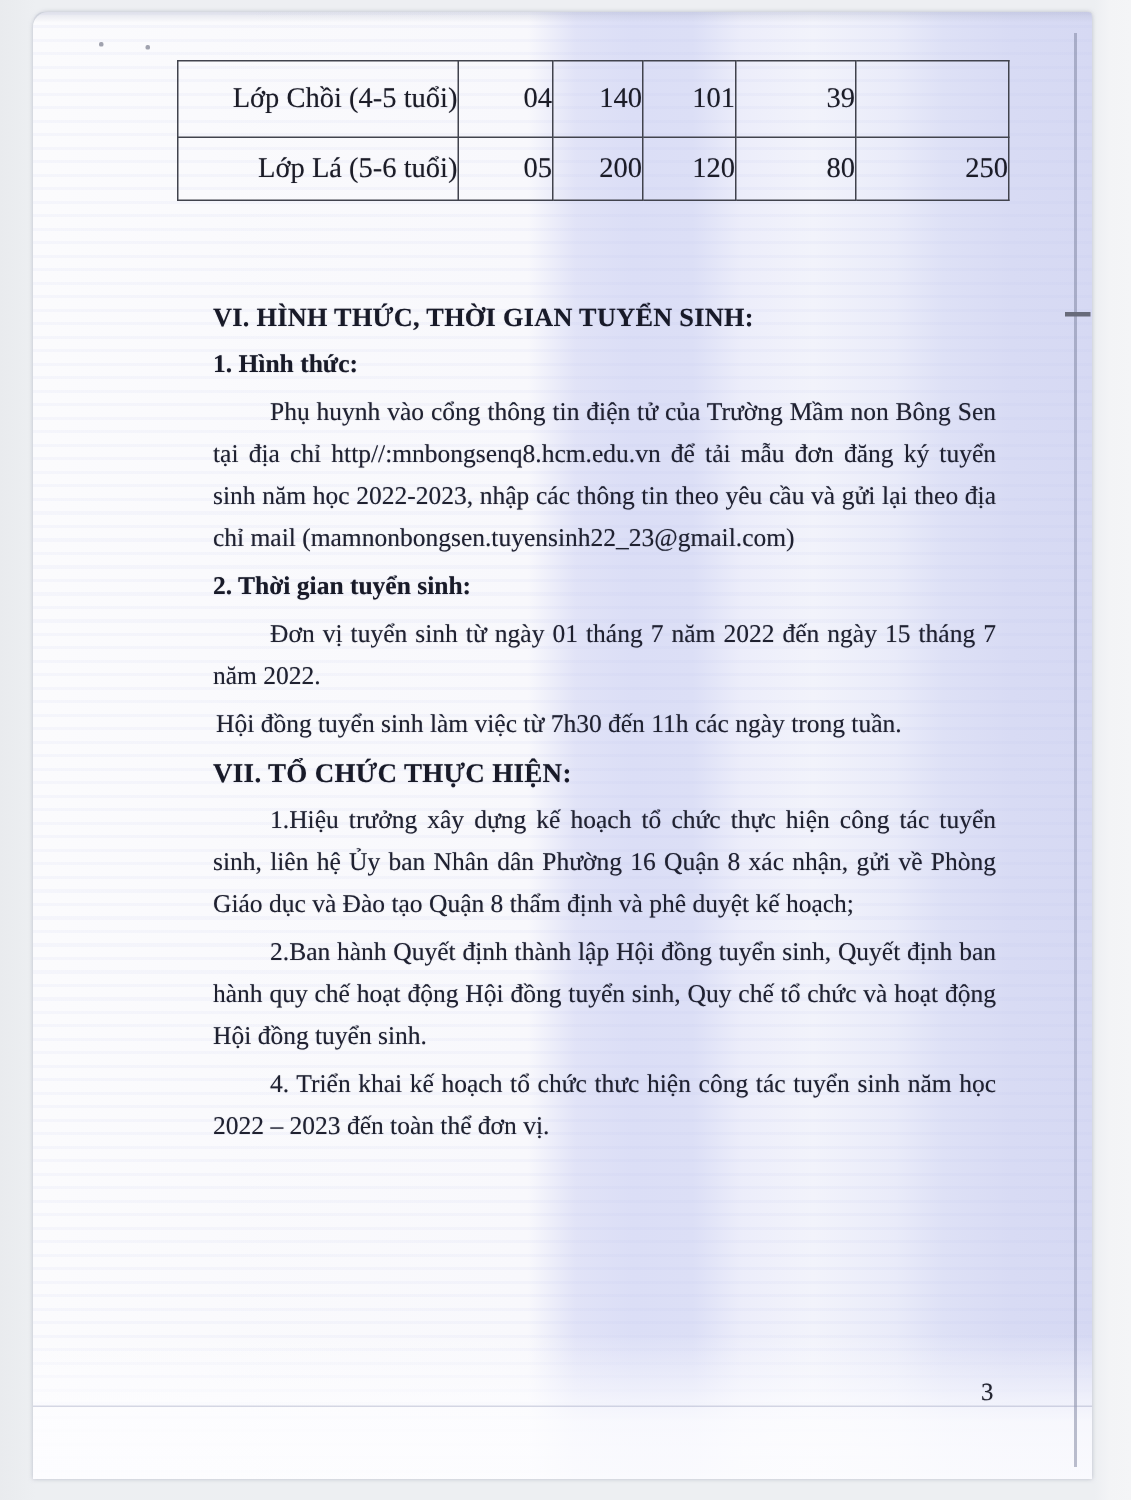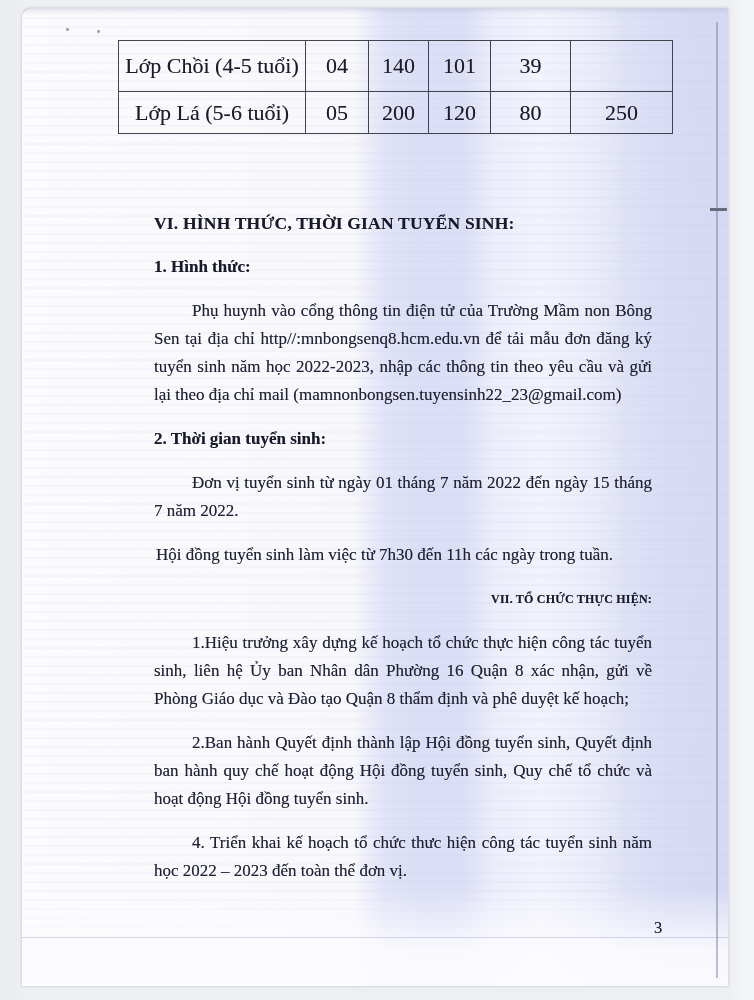--- a/index.html
+++ b/index.html
@@ -43,50 +43,50 @@
     position: absolute;
     left: 96px;
     top: 32px;
     width: 554px;
     border-collapse: collapse;
     table-layout: fixed;
     color: #1b1c27;
   }
   table.enroll td {
     border: 1.6px solid #41434d;
-    text-align: center;
+    text-align: right;
     vertical-align: middle;
-    font-size: 22px;
+    font-size: 19px;
     padding: 0;
     text-shadow: 0 0 0.6px rgba(28,30,55,0.45);
   }
   tr.r1 td { height: 50px; }
   tr.r2 td { height: 41px; }
   tr.r3 td { height: 33px; }
   tr.total td { font-weight: bold; }
   .content {
     position: absolute;
     left: 116px;
     top: 185px;
     width: 530px;
     font-size: 17px;
     line-height: 28px;
     color: #1f2130;
     text-align: justify;
     text-shadow: 0 0 0.6px rgba(28,32,60,0.5);
   }
   .content p, .content .h {
-    margin: 16px;
+    margin: 4px;
     padding: 0;
   }
   .h { font-weight: bold; text-align: left; color: #181a28; }
   .h-vi  { padding-left: 35px; font-size: 17.5px; letter-spacing: 0.2px; }
   .h-s1  { padding-left: 40px; }
   .h-s2  { padding-left: 30px; }
-  .h-vii { padding-left: 2px; font-size: 12px; letter-spacing: 0.2px; text-align: right; }
+  .h-vii { padding-left: 2px; font-size: 18px; letter-spacing: 0.2px; }
   .ind   { text-indent: 38px; }
   .ind2  { text-indent: 47px; }
   .flush { text-indent: 2px; }
   .page-number {
     position: absolute;
     left: 632px;
     top: 910px;
     font-size: 16.5px;
     color: #23242f;
     text-shadow: 0 0 0.6px rgba(28,32,60,0.5);

